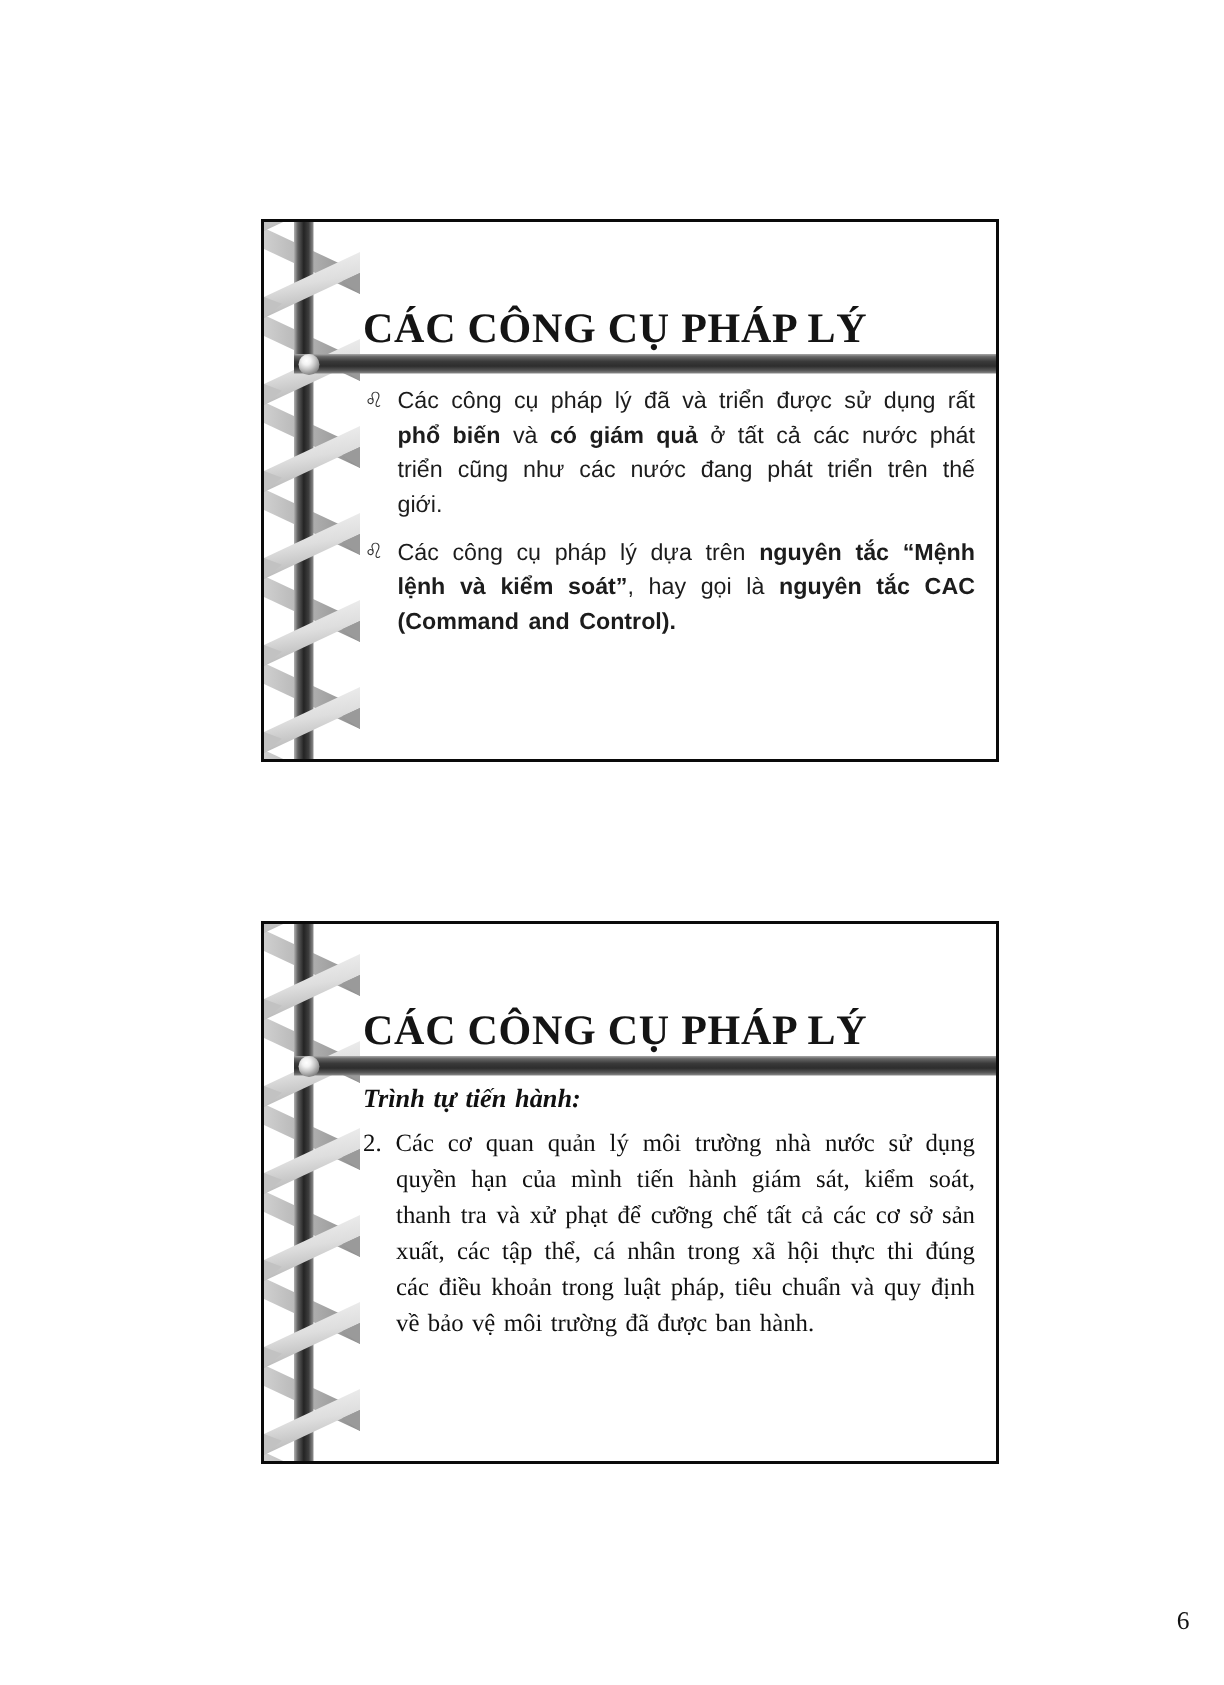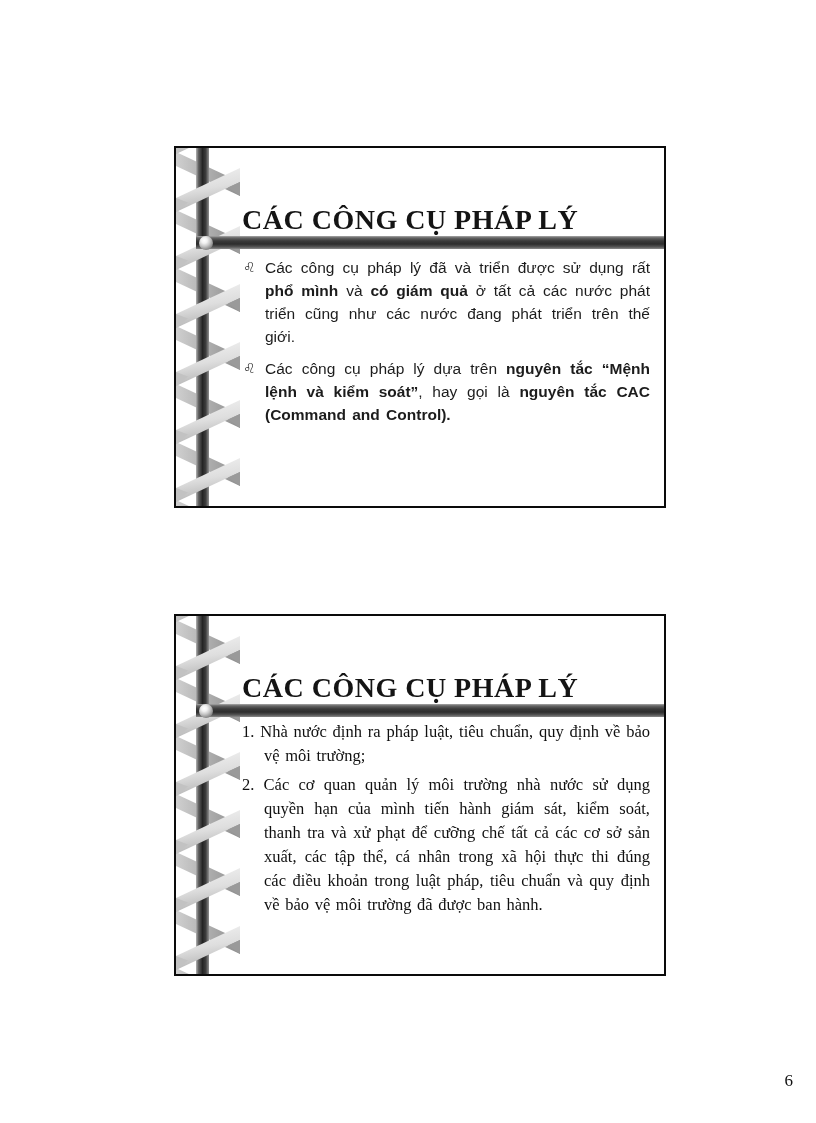--- a/index.html
+++ b/index.html
@@ -97,21 +97,21 @@
           <polygon points="0,398 12,402.5 0,412" fill="#c2c2c2"></polygon>
           <polygon points="0,456 64,426 64,440 0,470" fill="url(#fronta)"></polygon>
           <polygon points="64,440 64,454 52,445.5" fill="#9a9a9a"></polygon>
           <polygon points="0,456 12,460.5 0,470" fill="#c2c2c2"></polygon>
         </svg>
     </div>
     <h1 class="slide-title">CÁC CÔNG CỤ PHÁP LÝ</h1>
     <div class="divider"></div>
     <div class="sphere"></div>
     <div class="content content-sans">
-        <div class="bullet-item"><span class="bullet-glyph">♌</span><span>Các công cụ pháp lý đã và triển được sử dụng rất </span><b>phổ mình</b><span> và </span><b>có giám quả</b><span> ở tất cả các nước phát triển cũng như các nước đang phát triển trên thế giới.</span></div>
+        <div class="bullet-item"><span class="bullet-glyph">♌</span><span>Các công cụ pháp lý đã và triển được sử dụng rất </span><b>phổ biến</b><span> và </span><b>có giám quả</b><span> ở tất cả các nước phát triển cũng như các nước đang phát triển trên thế giới.</span></div>
         <div class="bullet-item"><span class="bullet-glyph">♌</span><span>Các công cụ pháp lý dựa trên </span><b>nguyên tắc “Mệnh lệnh và kiểm soát”</b><span>, hay gọi là </span><b>nguyên tắc CAC (Command and Control).</b></div>
       </div>
   </section>
 
   <section class="slide slide-2">
     <div class="ribbon">
       <svg class="ribbon-svg" width="64" height="358" viewBox="0 0 64 358">
           <defs>
     <linearGradient id="poleb" x1="0" y1="0" x2="1" y2="0">
       <stop offset="0" stop-color="#b2b2b2"></stop>
@@ -167,21 +167,21 @@
           <polygon points="0,398 12,402.5 0,412" fill="#c2c2c2"></polygon>
           <polygon points="0,456 64,426 64,440 0,470" fill="url(#frontb)"></polygon>
           <polygon points="64,440 64,454 52,445.5" fill="#9a9a9a"></polygon>
           <polygon points="0,456 12,460.5 0,470" fill="#c2c2c2"></polygon>
         </svg>
     </div>
     <h1 class="slide-title">CÁC CÔNG CỤ PHÁP LÝ</h1>
     <div class="divider"></div>
     <div class="sphere"></div>
     <div class="content content-serif">
+      <p class="proc-heading">Trình tự tiến hành:</p>
       <div>
-          <div class="num-item"><span class="num">1.</span> Nhà nước định ra pháp luật, tiêu chuẩn, quy định về bảo vệ môi trường;</div>
           <div class="num-item"><span class="num">2.</span> Các cơ quan quản lý môi trường nhà nước sử dụng quyền hạn của mình tiến hành giám sát, kiểm soát, thanh tra và xử phạt để cưỡng chế tất cả các cơ sở sản xuất, các tập thể, cá nhân trong xã hội thực thi đúng các điều khoản trong luật pháp, tiêu chuẩn và quy định về bảo vệ môi trường đã được ban hành.</div>
         </div>
     </div>
   </section>
 
   <div class="page-number">6</div>
 </div>
 
 </body></html>

